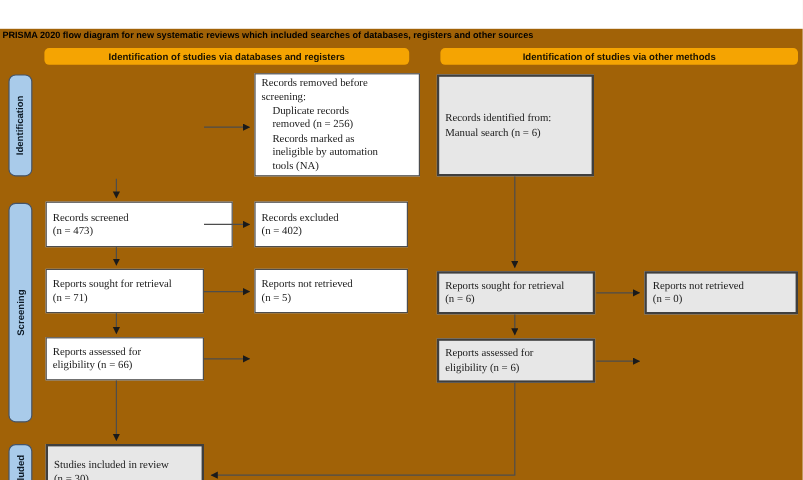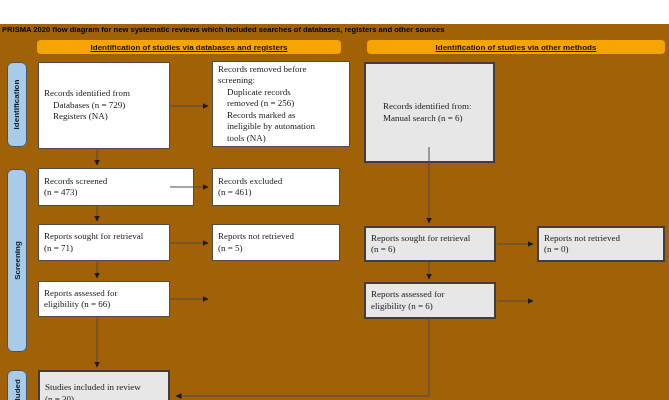--- a/index.html
+++ b/index.html
@@ -8,21 +8,21 @@
     font-family:"Liberation Serif",serif;color:#1a1a1a;margin-top:24px;
   }
   .title{
     position:absolute;left:2px;top:1px;width:664px;
     font-family:"Liberation Sans",sans-serif;font-weight:bold;font-size:7.6px;
     color:#000;white-space:nowrap;
   }
   .hdr{
     position:absolute;top:16px;height:14px;background:#F5A402;border-radius:4px;
     display:flex;align-items:center;justify-content:center;
-    font-family:"Liberation Sans",sans-serif;font-weight:bold;font-size:8px;color:#1a1200;text-decoration:underline;
+    font-family:"Liberation Sans",sans-serif;font-weight:bold;font-size:8px;color:#1a1200;
   }
   .hdr-db{left:37px;width:304px;}
   .hdr-other{left:367px;width:298px;}
   .stage{
     position:absolute;left:7px;width:20px;background:#A9CBEA;border:1px solid #44546A;
     border-radius:6px;display:flex;align-items:center;justify-content:center;
     box-sizing:border-box;
   }
   .stage span{
     transform:rotate(-90deg);white-space:nowrap;
@@ -43,21 +43,21 @@
   .b2{left:38px;top:144px;width:156px;height:38px;}
   .b3{left:38px;top:200px;width:132px;height:37px;}
   .b4{left:38px;top:257px;width:132px;height:36px;}
   .b5{left:38px;top:346px;width:132px;height:47px;}
   
   .m1{left:212px;top:37px;width:138px;height:86px;}
   .m2{left:212px;top:144px;width:128px;height:38px;}
   .m3{left:212px;top:200px;width:128px;height:37px;}
   .m4{left:212px;top:257px;width:128px;height:80px;}
   
-  .r1{left:364px;top:38px;width:131px;height:101px;padding-left:12px;}
+  .r1{left:364px;top:38px;width:131px;height:85px;}
   .r2{left:364px;top:202px;width:132px;height:36px;}
   .r3{left:364px;top:258px;width:132px;height:37px;}
   .rr1{left:537px;top:202px;width:128px;height:36px;}
   .rr2{left:537px;top:258px;width:128px;height:77px;}
   svg.arrows{position:absolute;left:0;top:0;width:669px;height:400px;pointer-events:none;}
 </style>
 </head>
 <body>
 
 <div class="canvas">
@@ -74,41 +74,36 @@
   <div class="stage stage-ident">
     <span>Identification</span>
   </div>
   <div class="stage stage-screen">
     <span>Screening</span>
   </div>
   <div class="stage stage-incl">
     <span>Included</span>
   </div>
 
-  <div class="box b1">
-    <div class="txt">Records identified from
-    Databases (n = 729)
-    Registers (NA)</div>
-  </div>
   <div class="box m1">
     <div class="txt">Records removed before
 screening:
     Duplicate records
     removed (n = 256)
     Records marked as
     ineligible by automation
     tools (NA)</div>
   </div>
   <div class="box b2">
     <div class="txt">Records screened
 (n = 473)</div>
   </div>
   <div class="box m2">
     <div class="txt">Records excluded
-(n = 461)</div>
+(n = 402)</div>
   </div>
   <div class="box b3">
     <div class="txt">Reports sought for retrieval
 (n = 71)</div>
   </div>
   <div class="box m3">
     <div class="txt">Reports not retrieved
 (n = 5)</div>
   </div>
   <div class="box b4">

